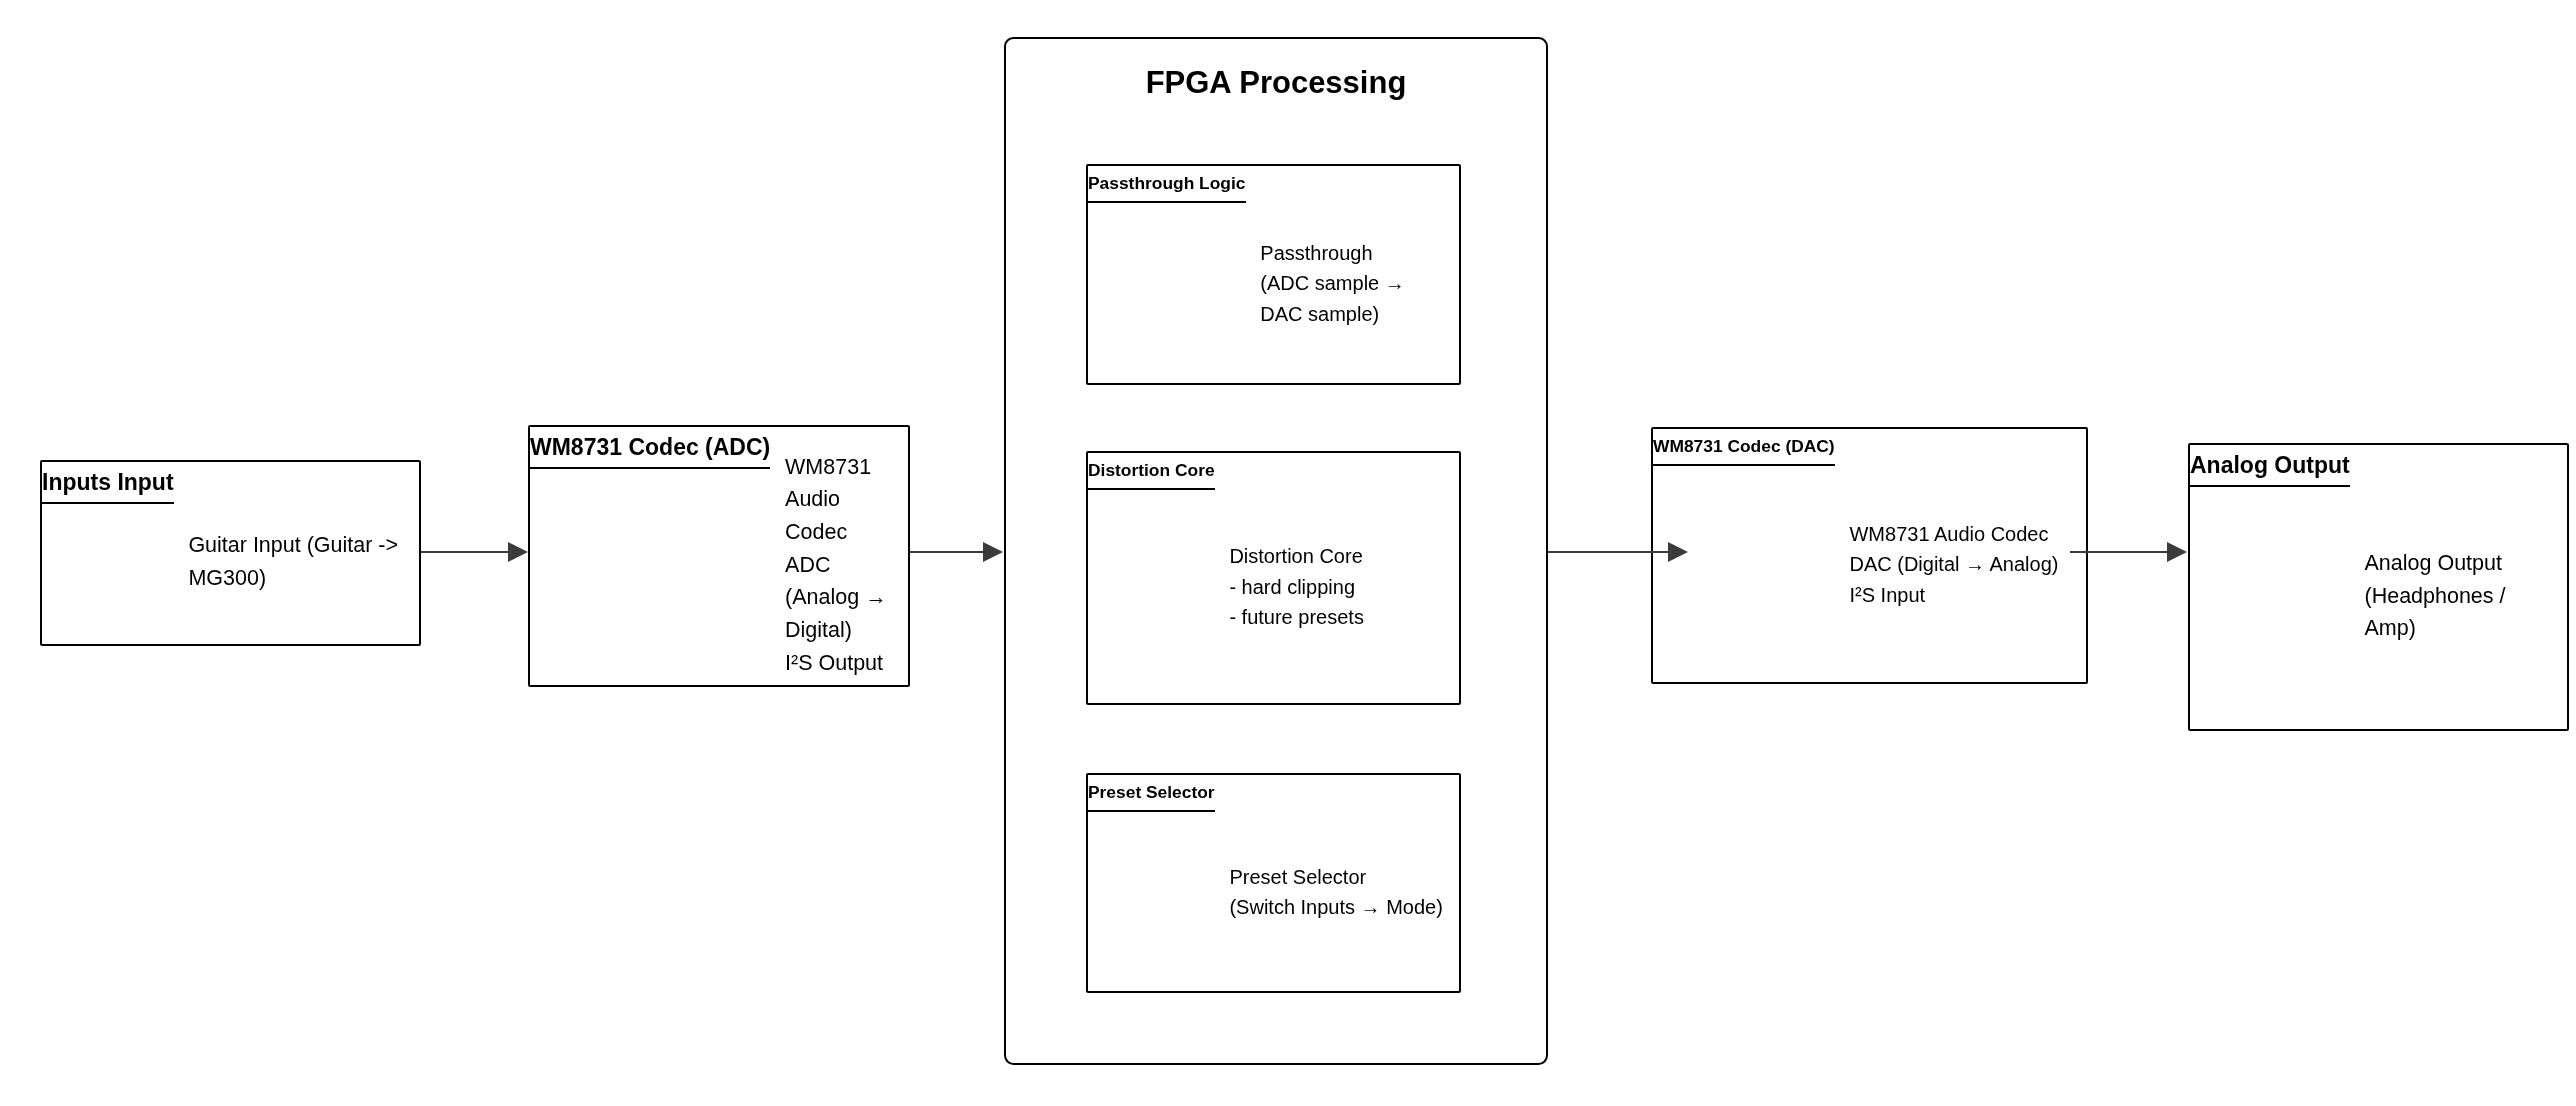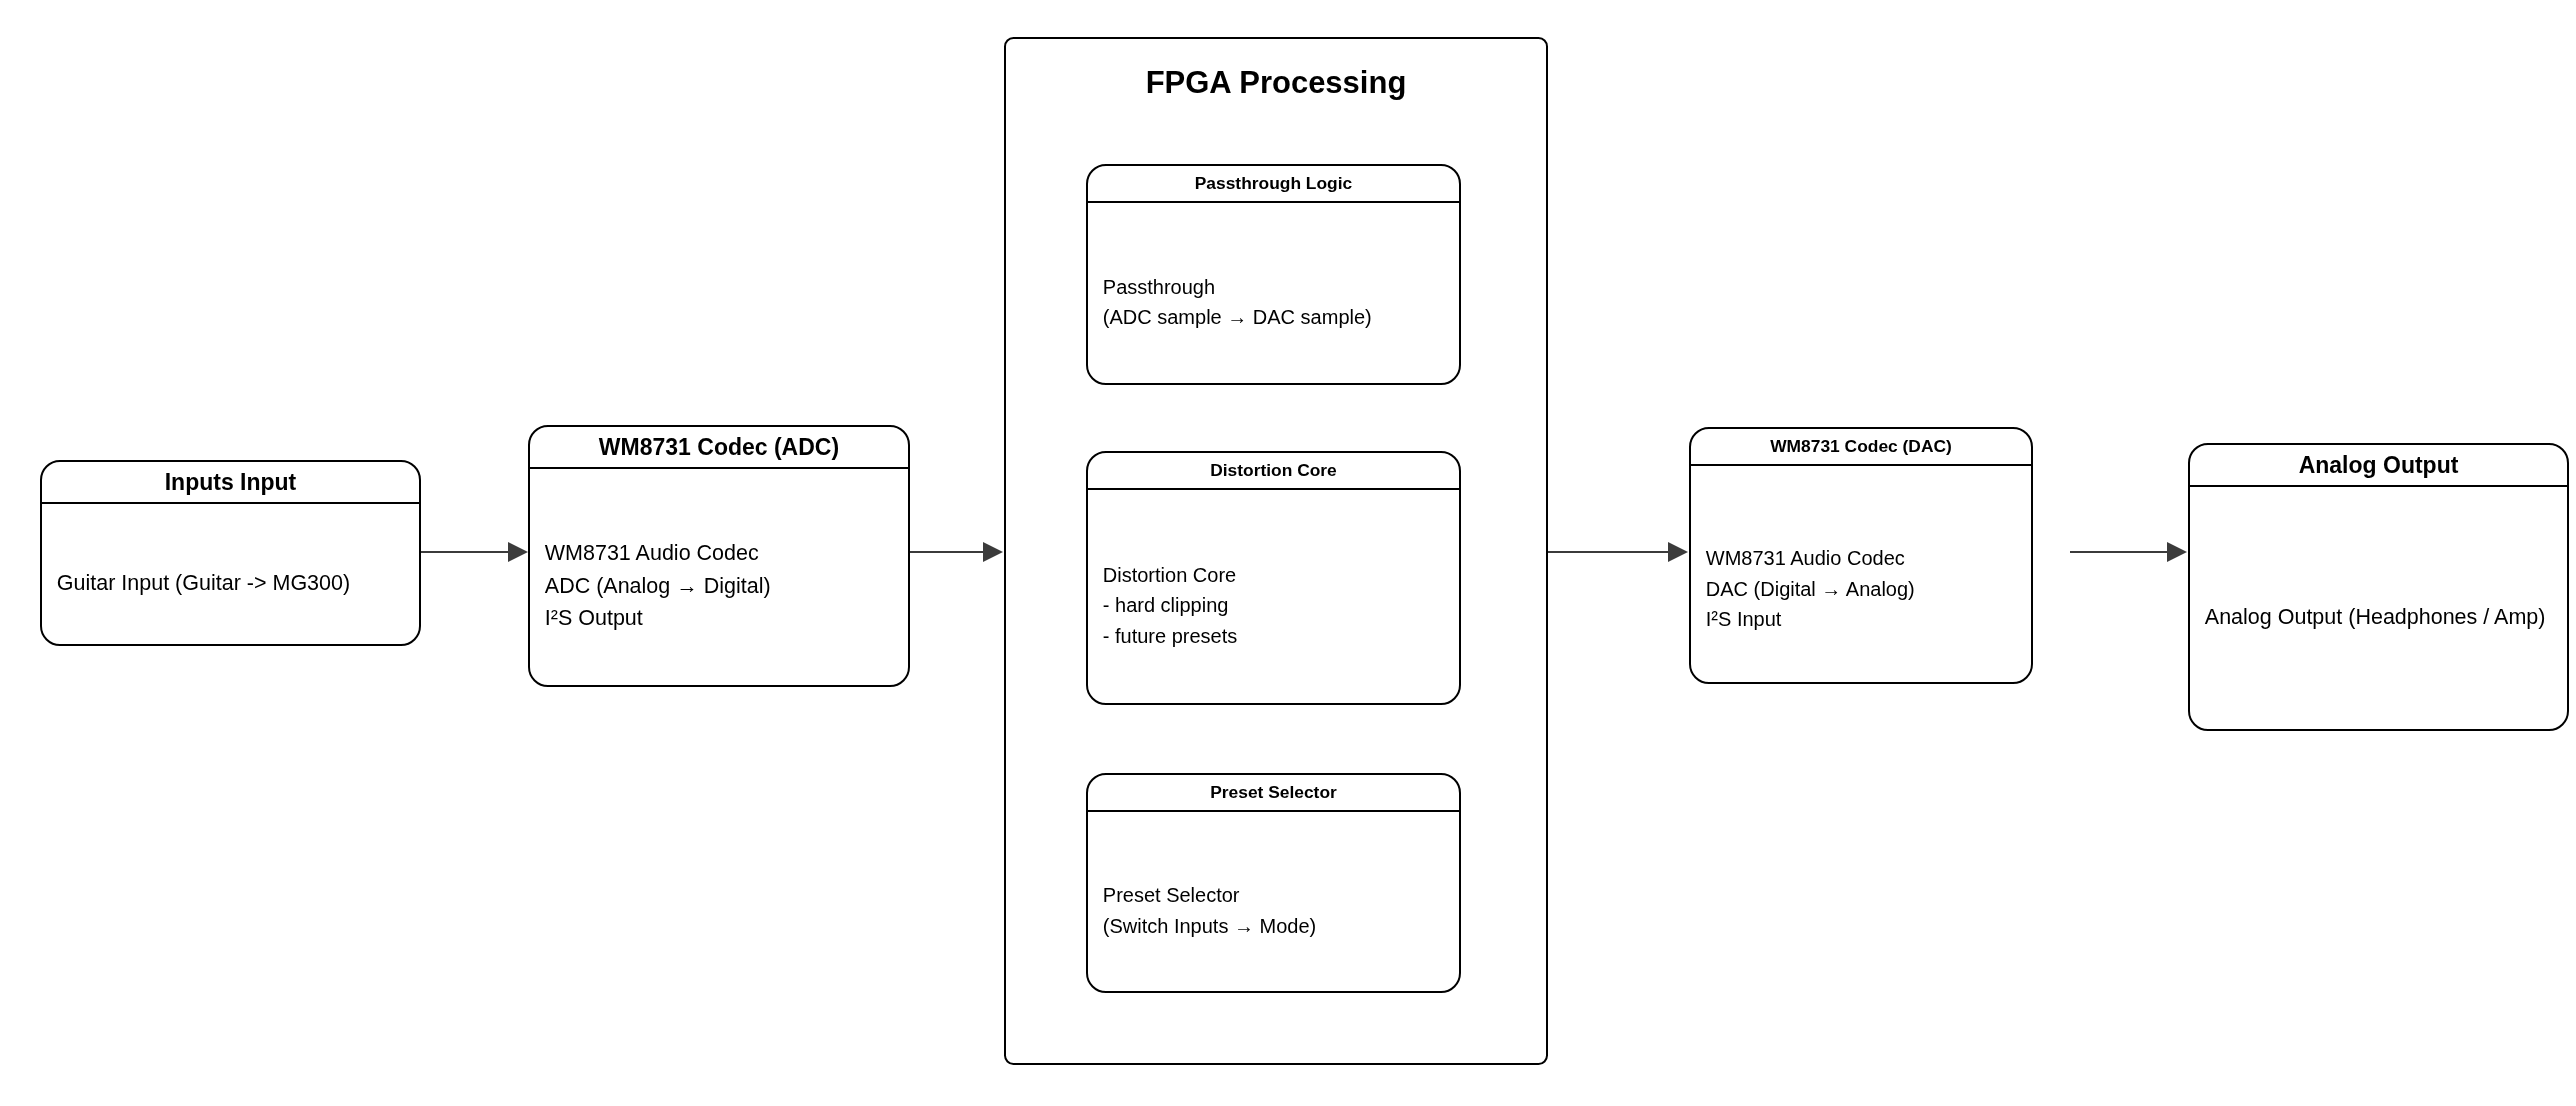--- a/index.html
+++ b/index.html
@@ -20,23 +20,23 @@
     width: 2576px;
     height: 1106px;
   }
 
   
   .node {
     position: absolute;
     box-sizing: border-box;
     background: #ffffff;
     border: 2px solid #000000;
-    border-radius: 20px;
+    border-radius: 2px;
     display: flex;
-    flex-direction: column;
+    flex-direction: row;
   }
   .node-title {
     box-sizing: border-box;
     flex: 0 0 auto;
     text-align: center;
     font-weight: bold;
     color: #000000;
     border-bottom: 2px solid #000000;
     display: flex;
     align-items: center;
@@ -145,21 +145,21 @@
   </div>
 
   <div class="node inner" style="left:1086px; top:773px; width:375px; height:220px;">
     <div class="node-title">Preset Selector</div>
     <div class="node-body">
       <span class="body-text">Preset Selector
 (Switch Inputs → Mode)</span>
     </div>
   </div>
 
-  <div class="node small-title" style="left:1689px; top:427px; width:344px; height:257px;gap:12px;">
+  <div class="node small-title" style="left:1651px; top:427px; width:437px; height:257px;">
     <div class="node-title">WM8731 Codec (DAC)</div>
     <div class="node-body">
       <span class="body-text">WM8731 Audio Codec
 DAC (Digital → Analog)
 I²S Input</span>
     </div>
   </div>
 
   <div class="node lvl1" style="left:2188px; top:443px; width:381px; height:288px;">
     <div class="node-title">Analog Output</div>

